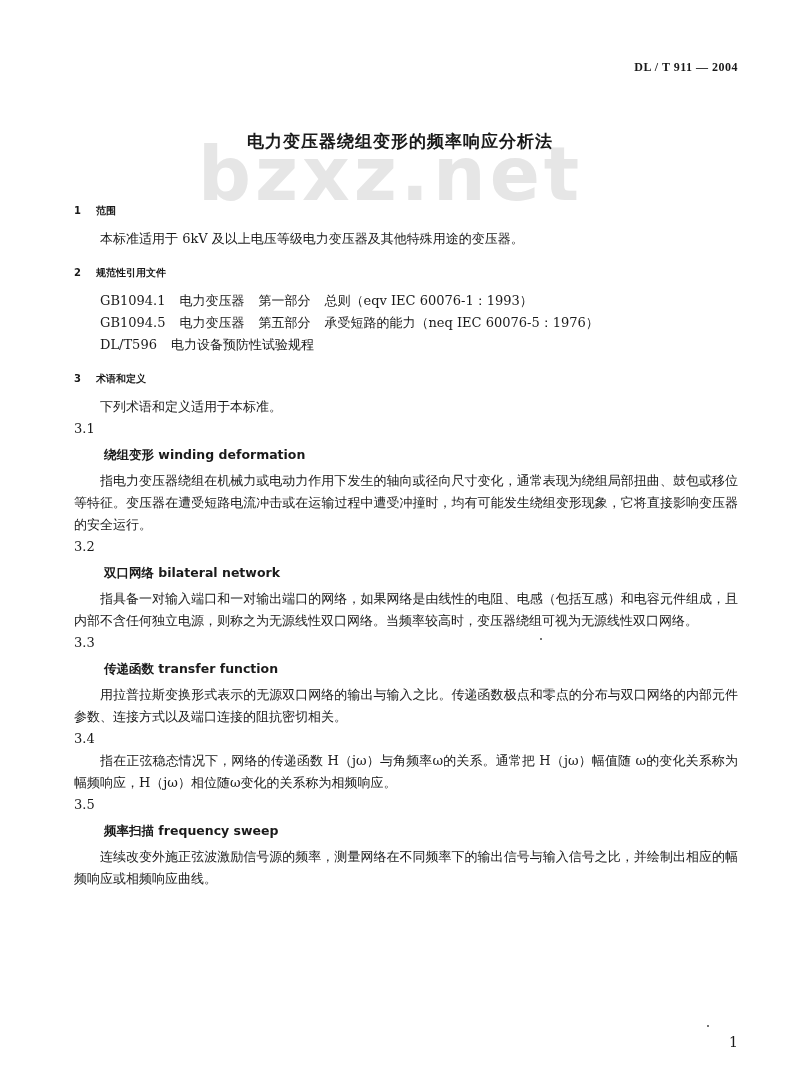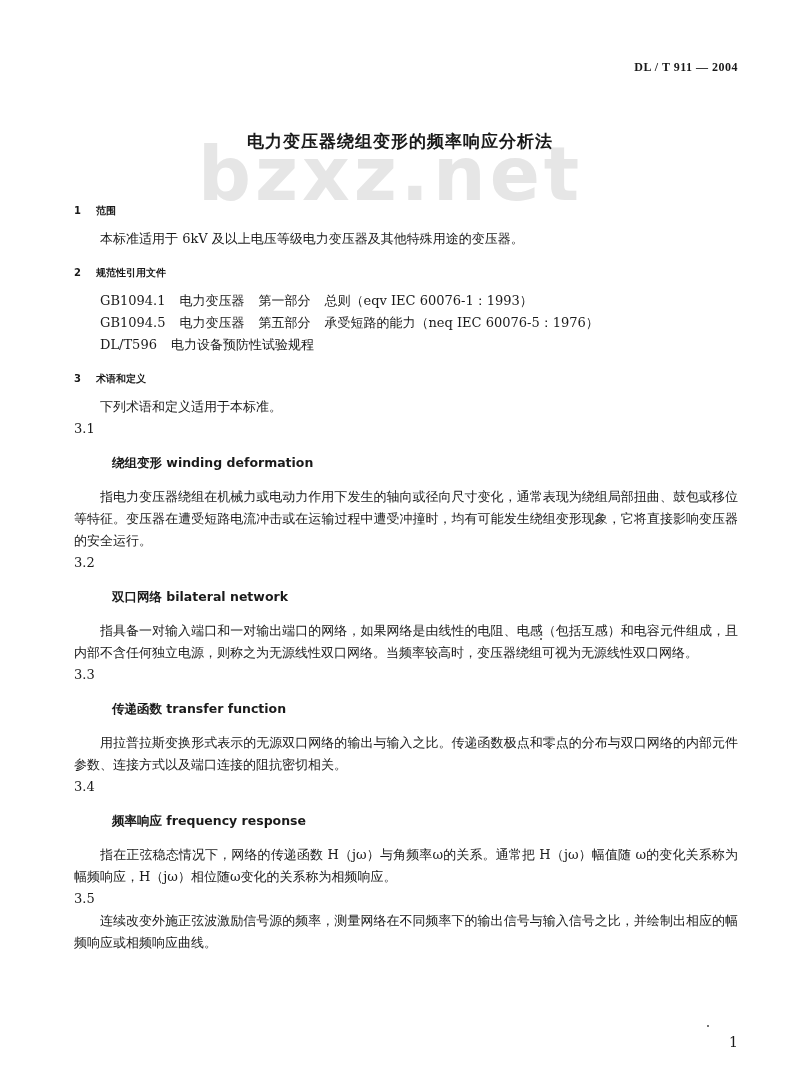--- a/index.html
+++ b/index.html
@@ -12,21 +12,21 @@
   .watermark { position: absolute; top: 138px; left: 198px; width: 360px; height: 72px;
                font-family: "DejaVu Sans", sans-serif; font-weight: bold; font-size: 74px; line-height: 72px;
                color: #e6e6e6; letter-spacing: 4px; z-index: 1; text-align: left; }
   .content { position: absolute; top: 196px; left: 74px; width: 664px; z-index: 2; font-size: 13px; line-height: 22px; }
   .h1 { font-family: "DejaVu Sans", sans-serif; font-weight: bold; font-size: 10px; margin: 4px 0 6px 0; }
   .h1 .num { display: inline-block; width: 22px; }
   .p { text-indent: 26px; margin: 0; text-align: justify; }
   .ref { padding-left: 26px; margin: 0; }
   .ref span { margin-right: 14px; }
   .secnum { margin: 0; }
-  .term { padding-left: 26px; margin: 12px; font-weight: bold; font-family: "DejaVu Sans", sans-serif; font-size: 12.5px; }
+  .term { padding-left: 26px; margin: 4px; font-weight: bold; font-family: "DejaVu Sans", sans-serif; font-size: 12.5px; }
   .gap { height: 8px; }
   .page-num { position: absolute; bottom: 30px; right: 62px; font-size: 14px; }
   .dot { position: absolute; width: 2px; height: 2px; background: #444; border-radius: 1px; }
 </style>
 </head>
 <body>
 
 <div class="doc-code">DL / T 911 — 2004</div>
 <div class="watermark">bzxz.net</div>
 <div class="title">电力变压器绕组变形的频率响应分析法</div>
@@ -64,22 +64,22 @@
 
   <p class="secnum">3.2</p>
   <p class="term">双口网络 bilateral network</p>
   <p class="p">指具备一对输入端口和一对输出端口的网络，如果网络是由线性的电阻、电感（包括互感）和电容元件组成，且内部不含任何独立电源，则称之为无源线性双口网络。当频率较高时，变压器绕组可视为无源线性双口网络。</p>
 
   <p class="secnum">3.3</p>
   <p class="term">传递函数 transfer function</p>
   <p class="p">用拉普拉斯变换形式表示的无源双口网络的输出与输入之比。传递函数极点和零点的分布与双口网络的内部元件参数、连接方式以及端口连接的阻抗密切相关。</p>
 
   <p class="secnum">3.4</p>
-  <p class="term">频率响应 frequency response</p>
   <p class="p">指在正弦稳态情况下，网络的传递函数 H（jω）与角频率ω的关系。通常把 H（jω）幅值随 ω的变化关系称为幅频响应，H（jω）相位随ω变化的关系称为相频响应。</p>
 
   <p class="secnum">3.5</p>
+  <p class="term">频率扫描 frequency sweep</p>
   <p class="p">连续改变外施正弦波激励信号源的频率，测量网络在不同频率下的输出信号与输入信号之比，并绘制出相应的幅频响应或相频响应曲线。</p>
 </div>
 
 <div class="dot" style="left:540px; top:638px;"></div>
 <div class="dot" style="left:707px; top:1025px;"></div>
 <div class="page-num">1</div>
 
 </body></html>

